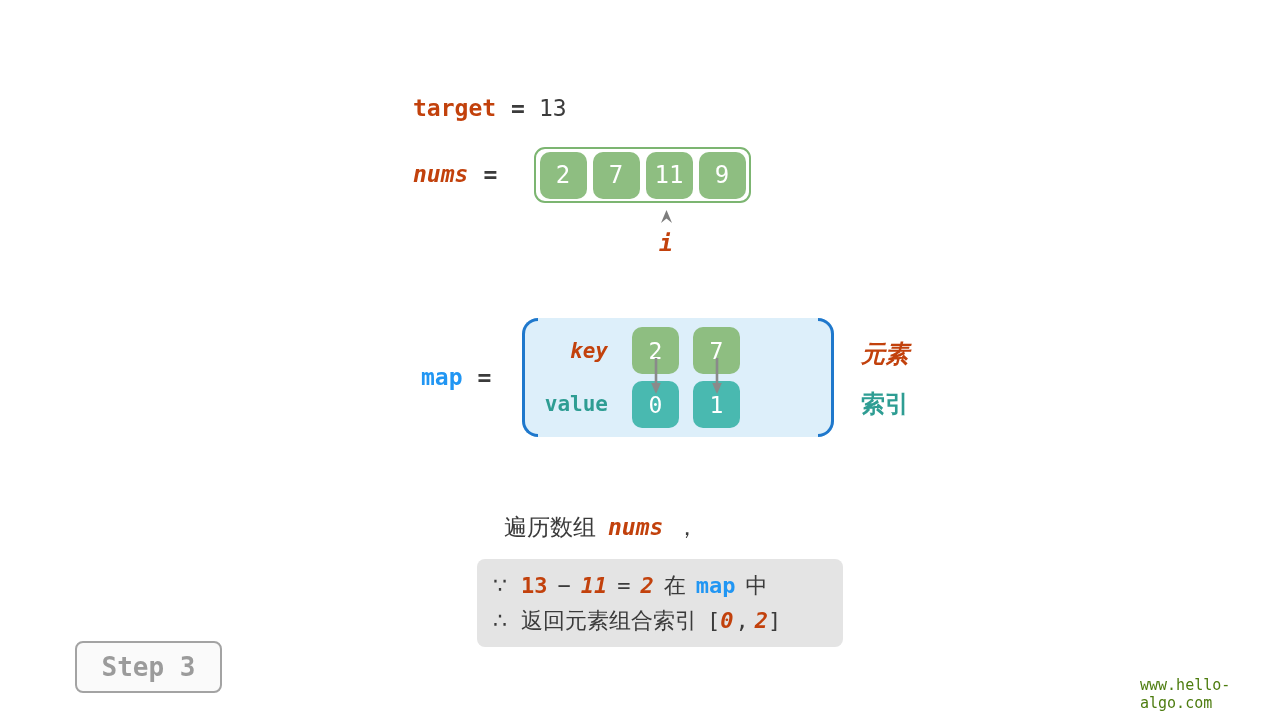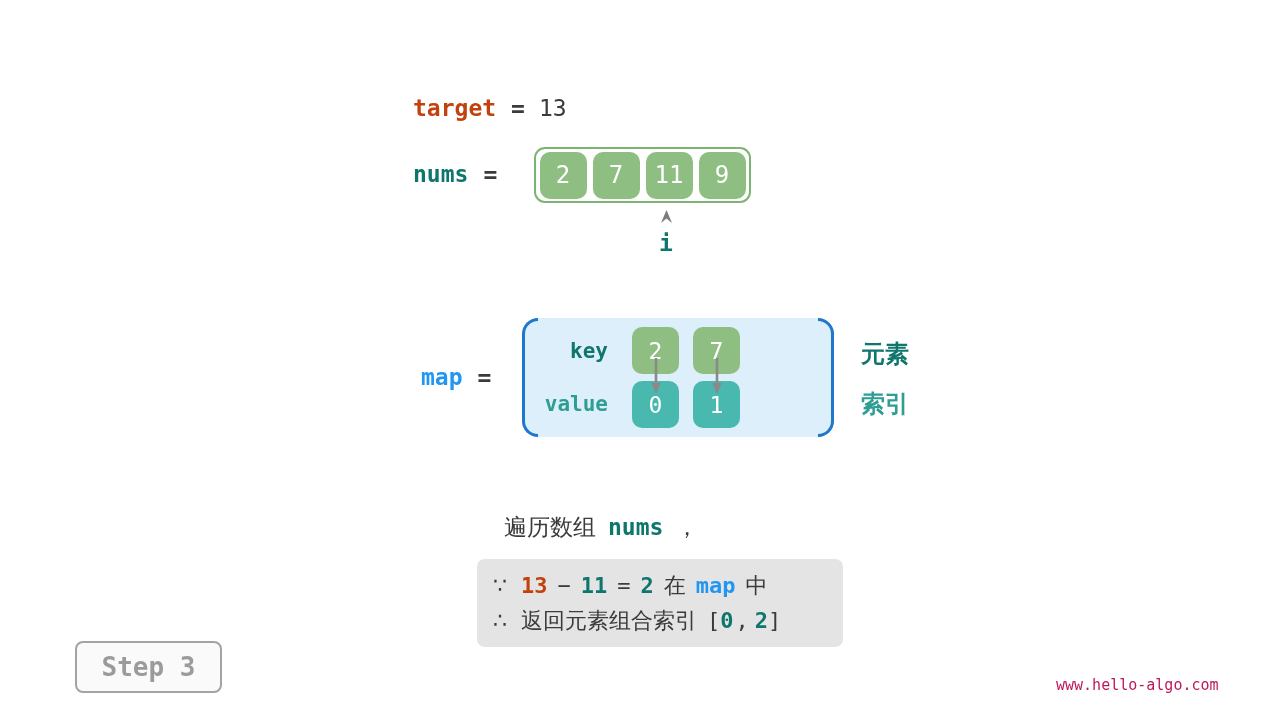--- a/index.html
+++ b/index.html
@@ -4,21 +4,21 @@
 <style>
   * { margin:0; padding:0; box-sizing:border-box; }
   html,body { width:1280px; height:720px; background:#ffffff; overflow:hidden; }
   body { position:relative; font-family:"Liberation Sans", sans-serif; }
   .abs { position:absolute; }
   .mono { font-family:"DejaVu Sans Mono", monospace; }
   .cjk  { font-family:"Liberation Sans", sans-serif; }
   .bold { font-weight:700; }
   .c-royal { color:#c2410c; }
   .c-sky   { color:#2196f3; }
-  .c-green { color:#0f766e; }
+  .c-green { color:#c2410c;font-style:italic; }
   .c-teal  { color:#2e9d93; }
 
   
   .var-line { font-size:23px; line-height:26px; white-space:nowrap; }
   .var-line .eq { margin-left:15px; font-weight:700; color:#3b3b3b; }
   .var-line .val { margin-left:14px; color:#3b3b3b; }
 
   
   .array-box { left:534px; top:147px; width:217px; height:56px;
     background:#ffffff; border:2.5px solid #7cb571; border-radius:11px;
@@ -55,21 +55,21 @@
   .tok { margin-right:10px; }
   .tok-sym { margin-right:14px; }
   .no-gap { margin-right:2px; }
 
   
   .step-badge { left:35px; top:641px; width:147px; height:52px;
     background:#fafafa; border:2px solid #a3a3a3; border-radius:8px;
     display:flex; align-items:center; justify-content:center;
     font-size:26px; font-weight:700; color:#9b9b9b;margin-left:40px; }
 
-  .watermark { left:1056px; top:676px; font-size:15px; color:#be185d; }
+  .watermark { left:1140px; top:676px; font-size:15px; color:#4d7c0f; }
 </style>
 </head>
 <body>
 
 <div class="abs var-line mono" style="left:413px; top:95px;">
   <span class="bold c-royal">target</span><span class="eq">=</span><span class="val">13</span>
 </div>
 
 <div class="abs var-line mono" style="left:413px; top:161px;">
   <span class="bold c-green">nums</span><span class="eq">=</span>

